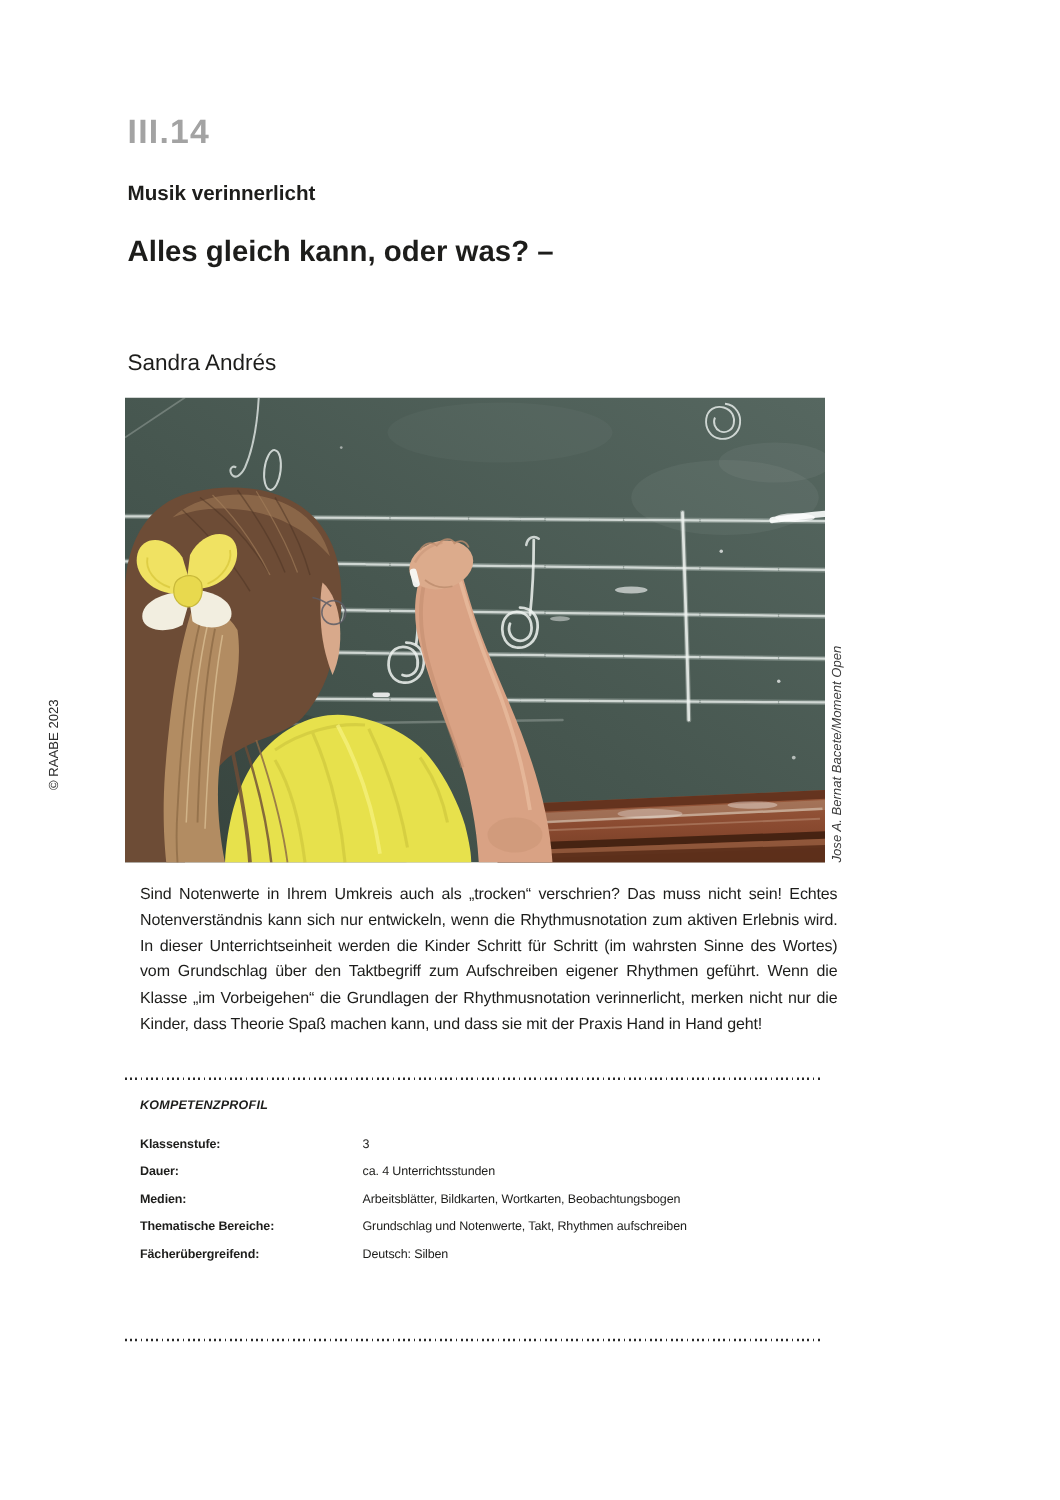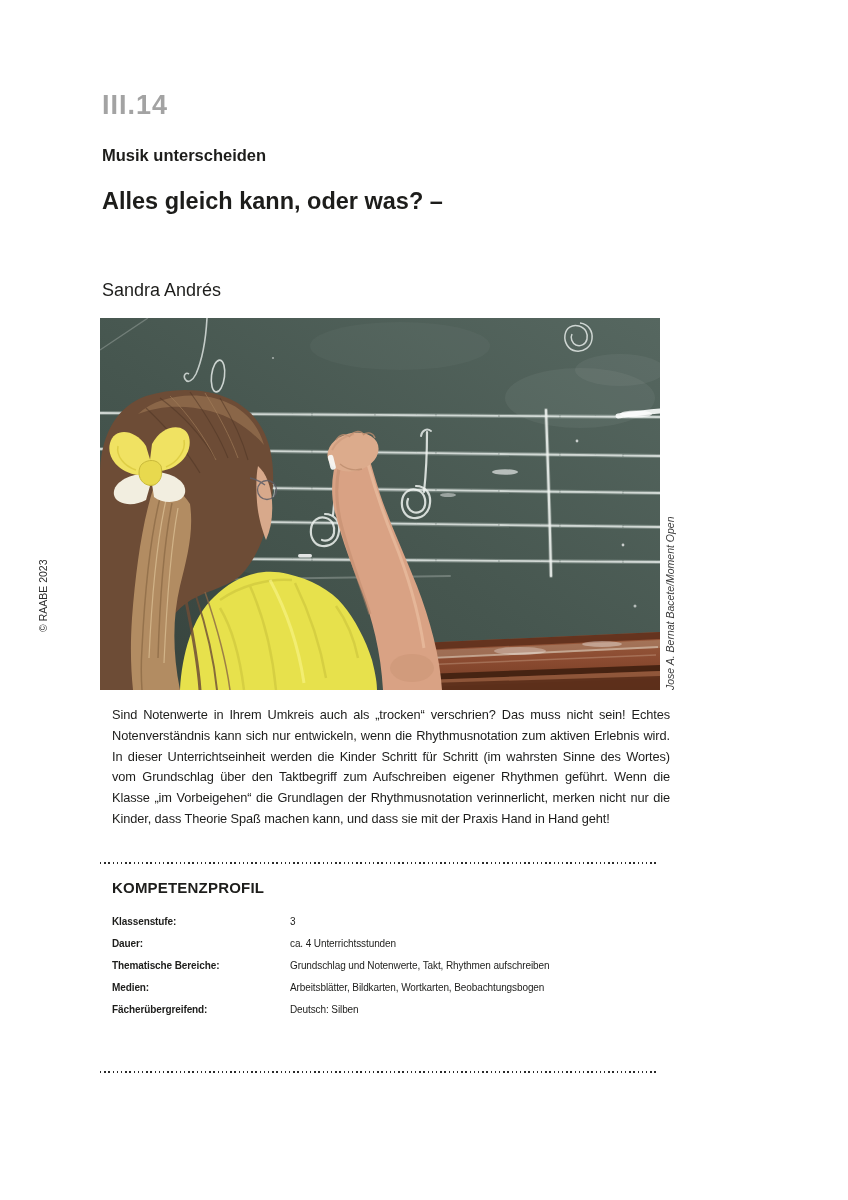--- a/index.html
+++ b/index.html
@@ -36,38 +36,38 @@
   .credit{left:664px;top:690px;font-style:italic;color:#3a3a3a;}
   .intro{
     left:100px;top:705px;width:558px;font-size:12.8px;line-height:20.8px;
     text-align:justify;letter-spacing:-0.1px;margin-left:12px;
   }
   .profile-box{left:100px;top:862px;width:558px;height:211px;padding:17px 8px 0 12px;}
   .rule{position:absolute;left:0;right:0;height:2px;
     background:repeating-linear-gradient(to right,#2a2a2a 0 1.4px,transparent 1.4px 4.2px);}
   .rule.top{top:0;}
   .rule.bottom{bottom:0;}
-  .profile-heading{font-size:15px;font-weight:700;letter-spacing:0.2px;margin:0 0 15px 0;}
+  .profile-heading{font-size:10px;font-weight:700;letter-spacing:0.2px;margin:0 0 15px 0;font-style:italic;}
   .profile-row{display:flex;font-size:10px;line-height:22px;letter-spacing:-0.1px;gap:20px;}
   .profile-row .lbl{width:158px;flex:0 0 158px;font-weight:700;}
   .profile-row .val{flex:1;}
   
   .f-hair{fill:var(--hair-brown);}
   .f-shirt{fill:var(--shirt-yellow);}
   .f-bow{fill:var(--bow-yellow);}
   .s-chalk{stroke:var(--chalk-white);fill:none;}
 </style>
 </head>
 <body>
 
 <div class="page">
 
   <div class="abs section-number">III.14</div>
 
-  <div class="abs category">Musik unterscheiden</div>
+  <div class="abs category">Musik verinnerlicht</div>
 
   <div class="abs title">
     <div>Alles gleich kann, oder was? –</div>
   </div>
 
   <div class="abs author">Sandra Andrés</div>
 
   <div class="abs v-text copyright">© RAABE 2023</div>
 
   <div class="abs photo-wrap">
@@ -251,28 +251,28 @@
 
     <div class="profile-row">
       <div class="lbl">Klassenstufe:</div>
       <div class="val">3</div>
     </div>
     <div class="profile-row">
       <div class="lbl">Dauer:</div>
       <div class="val">ca. 4 Unterrichtsstunden</div>
     </div>
     <div class="profile-row">
+      <div class="lbl">Medien:</div>
+      <div class="val">Arbeitsblätter, Bildkarten, Wortkarten, Beobachtungsbogen</div>
+    </div>
+    <div class="profile-row">
       <div class="lbl">Thematische Bereiche:</div>
       <div class="val">Grundschlag und Notenwerte, Takt, Rhythmen aufschreiben</div>
     </div>
     <div class="profile-row">
-      <div class="lbl">Medien:</div>
-      <div class="val">Arbeitsblätter, Bildkarten, Wortkarten, Beobachtungsbogen</div>
-    </div>
-    <div class="profile-row">
       <div class="lbl">Fächerübergreifend:</div>
       <div class="val">Deutsch: Silben</div>
     </div>
 
     <div class="rule bottom"></div>
   </div>
 
 </div>
 
 </body></html>

